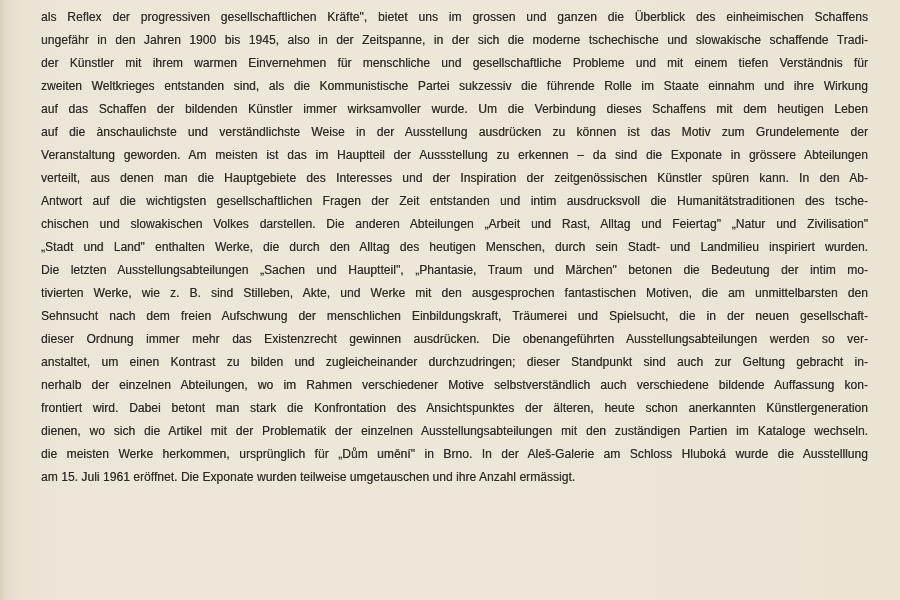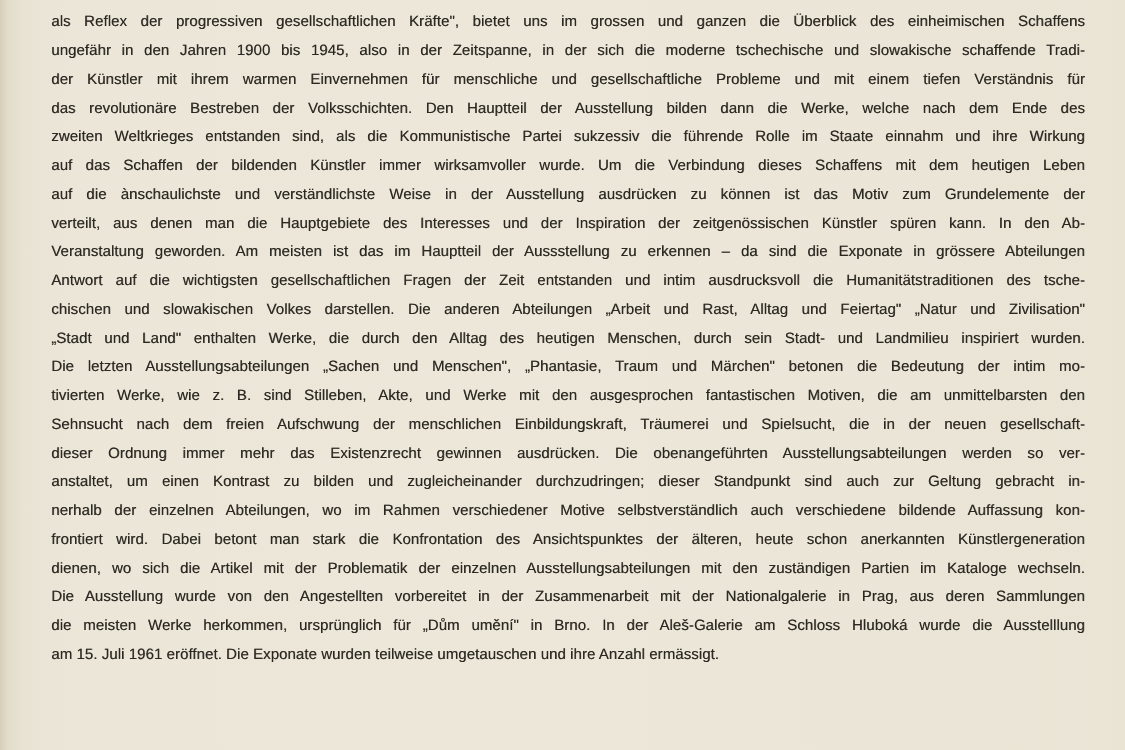--- a/index.html
+++ b/index.html
@@ -47,34 +47,32 @@
   }
 </style>
 </head>
 <body>
 
 <div class="page">
   <div class="text-block" id="text-block">
       <div class="line">als Reflex der progressiven gesellschaftlichen Kräfte", bietet uns im grossen und ganzen die Überblick des einheimischen Schaffens</div>
       <div class="line">ungefähr in den Jahren 1900 bis 1945, also in der Zeitspanne, in der sich die moderne tschechische und slowakische schaffende Tradi-</div>
       <div class="line">der Künstler mit ihrem warmen Einvernehmen für menschliche und gesellschaftliche Probleme und mit einem tiefen Verständnis für</div>
-      <div class="line">das revolutionäre Bestreben der Volksschichten. Den Hauptteil der Ausstellung bilden dann die Werke, welche nach dem Ende des</div>
       <div class="line">zweiten Weltkrieges entstanden sind, als die Kommunistische Partei sukzessiv die führende Rolle im Staate einnahm und ihre Wirkung</div>
       <div class="line">auf das Schaffen der bildenden Künstler immer wirksamvoller wurde. Um die Verbindung dieses Schaffens mit dem heutigen Leben</div>
       <div class="line">auf die ànschaulichste und verständlichste Weise in der Ausstellung ausdrücken zu können ist das Motiv zum Grundelemente der</div>
+      <div class="line">Veranstaltung geworden. Am meisten ist das im Hauptteil der Aussstellung zu erkennen – da sind die Exponate in grössere Abteilungen</div>
       <div class="line">verteilt, aus denen man die Hauptgebiete des Interesses und der Inspiration der zeitgenössischen Künstler spüren kann. In den Ab-</div>
-      <div class="line">Veranstaltung geworden. Am meisten ist das im Hauptteil der Aussstellung zu erkennen – da sind die Exponate in grössere Abteilungen</div>
       <div class="line">Antwort auf die wichtigsten gesellschaftlichen Fragen der Zeit entstanden und intim ausdrucksvoll die Humanitätstraditionen des tsche-</div>
       <div class="line">chischen und slowakischen Volkes darstellen. Die anderen Abteilungen „Arbeit und Rast, Alltag und Feiertag" „Natur und Zivilisation"</div>
       <div class="line">„Stadt und Land" enthalten Werke, die durch den Alltag des heutigen Menschen, durch sein Stadt- und Landmilieu inspiriert wurden.</div>
-      <div class="line">Die letzten Ausstellungsabteilungen „Sachen und Menschen", „Phantasie, Traum und Märchen" betonen die Bedeutung der intim mo-</div>
+      <div class="line">Die letzten Ausstellungsabteilungen „Sachen und Hauptteil", „Phantasie, Traum und Märchen" betonen die Bedeutung der intim mo-</div>
       <div class="line">tivierten Werke, wie z. B. sind Stilleben, Akte, und Werke mit den ausgesprochen fantastischen Motiven, die am unmittelbarsten den</div>
       <div class="line">Sehnsucht nach dem freien Aufschwung der menschlichen Einbildungskraft, Träumerei und Spielsucht, die in der neuen gesellschaft-</div>
       <div class="line">dieser Ordnung immer mehr das Existenzrecht gewinnen ausdrücken. Die obenangeführten Ausstellungsabteilungen werden so ver-</div>
       <div class="line">anstaltet, um einen Kontrast zu bilden und zugleicheinander durchzudringen; dieser Standpunkt sind auch zur Geltung gebracht in-</div>
       <div class="line">nerhalb der einzelnen Abteilungen, wo im Rahmen verschiedener Motive selbstverständlich auch verschiedene bildende Auffassung kon-</div>
       <div class="line">frontiert wird. Dabei betont man stark die Konfrontation des Ansichtspunktes der älteren, heute schon anerkannten Künstlergeneration</div>
       <div class="line">dienen, wo sich die Artikel mit der Problematik der einzelnen Ausstellungsabteilungen mit den zuständigen Partien im Kataloge wechseln.</div>
-      <div class="line">Die Ausstellung wurde von den Angestellten vorbereitet in der Zusammenarbeit mit der Nationalgalerie in Prag, aus deren Sammlungen</div>
       <div class="line">die meisten Werke herkommen, ursprünglich für „Dům umění" in Brno. In der Aleš-Galerie am Schloss Hluboká wurde die Ausstelllung</div>
       <div class="line line--last">am 15. Juli 1961 eröffnet. Die Exponate wurden teilweise umgetauschen und ihre Anzahl ermässigt.</div>
     </div>
 </div>
 
 </body></html>

